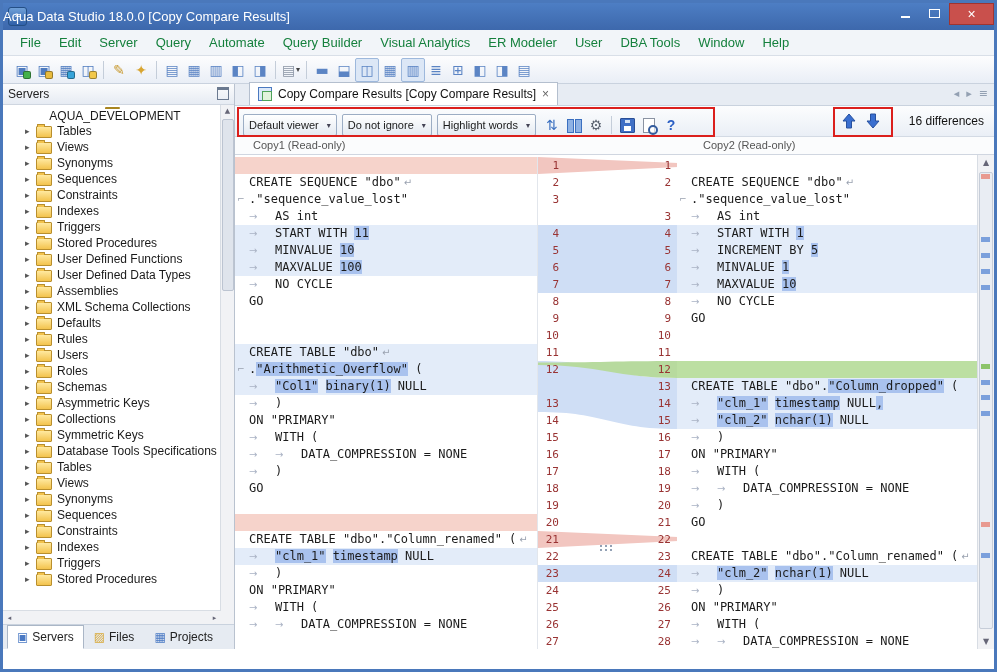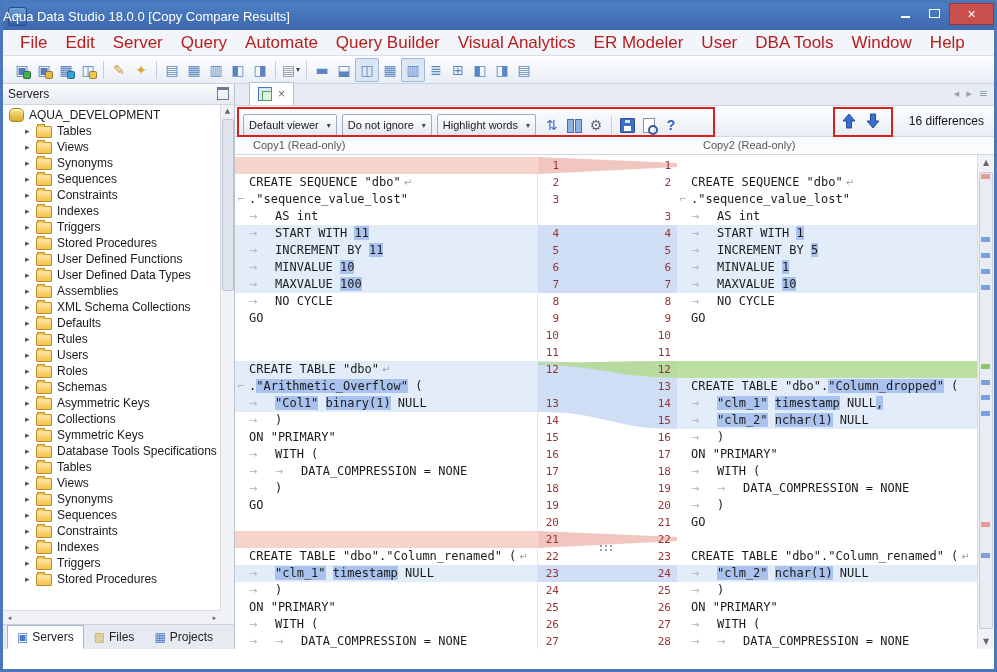--- a/index.html
+++ b/index.html
@@ -10,41 +10,41 @@
   .appicon{width:17px;height:17px;margin-left:5px;background:linear-gradient(#6fa0d8,#2f5fa8);border:1px solid #244f86;border-radius:3px;color:#fff;font-size:11px;line-height:15px;text-align:center;}
   .wtitle{position:absolute;left:0;right:0;color:#fff;font-size:13px;}
   .wbtns{margin-left:auto;display:flex;height:20px;align-self:flex-start;}
   .wbtn{width:29px;height:20px;display:flex;align-items:center;justify-content:center;color:#fff;font-size:13px;}
   .wbtn.max i{display:block;width:9px;height:7px;border:1px solid #fff;}
   .wbtn.close{background:#c9504c;border:1px solid #a03430;width:43px;font-size:14px;}
   .wbtn.min i{display:block;width:9px;height:2px;background:#fff;margin-top:7px;}
 
   
   .menubar{height:25px;background:#f2f5f9;border-bottom:1px solid #d9dfe8;display:flex;align-items:center;padding-left:8px;}
-  .mitem{font-size:17px;color:#b91c1c;padding:3px 9px;text-align:right;}
+  .mitem{font-size:13px;color:#15803d;padding:3px 9px;text-align:right;}
   .toolbar{height:27px;background:linear-gradient(#fdfdfe,#e9eef6);border-bottom:1px solid #c9d2de;display:flex;align-items:center;padding-left:8px;}
   .tbtn{position:relative;width:22px;height:22px;display:flex;align-items:center;justify-content:center;border-radius:2px;}
   .tbtn.active{background:#dce7f6;border:1px solid #9db8dc;}
   .tglyph{font-family:"DejaVu Sans",sans-serif;font-size:14px;line-height:14px;}
   .tbadge{position:absolute;right:2px;bottom:2px;width:6px;height:6px;border-radius:2px;border:1px solid rgba(0,0,0,.35);}
   .tcaret{font-family:"DejaVu Sans",sans-serif;font-size:8px;color:#444;margin-left:1px;}
   .tsep{width:1px;height:18px;background:#c4cdd9;margin:0 4px;}
 
   
   .content{display:flex;height:565px;}
   .sidebar{width:231px;border-right:1px solid #b9c2cf;display:flex;flex-direction:column;background:#fff;}
   .main{flex:1;display:flex;flex-direction:column;min-width:0;}
 
   
   .sb-header{height:20px;background:linear-gradient(#fbfcfd,#e6ebf3);border-bottom:1px solid #cfd6e0;display:flex;align-items:center;padding:0 5px;font-size:12px;color:#222;}
   .dockico{margin-left:auto;width:10px;height:9px;border:1px solid #6b7a90;border-top:3px solid #6b7a90;}
   .sb-treewrap{position:relative;height:521px;overflow:hidden;}
   .tree{position:absolute;top:2px;left:0;right:13px;}
   .trow{height:16px;display:flex;align-items:center;font-size:12px;color:#1a1a1a;white-space:nowrap;}
-  .trow.database{padding-left:6px;}
+  .trow.database{padding-left:6px;flex-direction:column;}
   .trow.folder{padding-left:22px;}
   .tarrow{width:11px;font-size:9px;color:#555;font-family:"DejaVu Sans",sans-serif;}
   .tico{display:inline-block;margin-right:5px;}
   .tico.database{width:13px;height:12px;background:linear-gradient(#f9e487,#d9ab2e);border:1px solid #a8851f;border-radius:5px 5px 4px 4px;box-shadow:inset 0 2px 0 #fcf0b8;}
   .tico.folder{position:relative;width:14px;height:10px;background:linear-gradient(#ffe9a0,#f3c34d);border:1px solid #b98f2d;border-radius:1px;margin-top:2px;}
   .tico.folder::before{content:"";position:absolute;top:-3px;left:0;width:6px;height:2px;background:#f3c34d;border:1px solid #b98f2d;border-bottom:none;border-radius:1px 1px 0 0;}
   .sb-vscroll{position:absolute;top:0;right:0;bottom:0;width:13px;background:#f1f2f5;border-left:1px solid #d8dde4;}
   .sb-vscroll .sarr{height:13px;text-align:center;font-size:7px;color:#667;line-height:13px;font-family:"DejaVu Sans",sans-serif;}
   .sb-vthumb{position:absolute;top:14px;left:1px;width:10px;height:170px;background:#dfe4ec;border:1px solid #bcc4d1;border-radius:2px;}
   .sb-hscroll{position:absolute;left:0;right:13px;bottom:0;height:13px;background:#f1f2f5;border-top:1px solid #d8dde4;display:flex;justify-content:space-between;align-items:center;}
@@ -423,20 +423,21 @@
             <span>Projects</span>
           </span>
         </div>
     </div>
 
     <div class="main">
 
       <div class="tabbar">
         <div class="tab">
           <span class="tabico"></span>
+          <span>Copy Compare Results [Copy Compare Results]</span>
           <span class="tabclose">×</span>
         </div>
         <div class="tabbar-right">
           <span>◂</span>
           <span>▸</span>
           <span>≡</span>
         </div>
       </div>
 
       <div class="cmptoolbar">
@@ -498,21 +499,20 @@
         <div class="ph3">Copy2 (Read-only)</div>
       </div>
 
       <div class="editors">
         <div class="pane" id="lpane">
             <div class="crow bg-del"></div>
             <div class="crow"><span class="code">CREATE SEQUENCE "dbo"</span><span class="wm">↵</span></div>
             <div class="crow"><span class="cm">⌐</span><span class="code">."sequence_value_lost"</span></div>
             <div class="crow"><span class="ta">→</span><span class="code">AS int</span></div>
             <div class="crow bg-chg"><span class="ta">→</span><span class="code">START WITH </span><span class="code hl">11</span></div>
-            <div class="crow bg-chg"><span class="ta">→</span><span class="code">INCREMENT BY </span><span class="code hl">11</span></div>
             <div class="crow bg-chg"><span class="ta">→</span><span class="code">MINVALUE </span><span class="code hl">10</span></div>
             <div class="crow bg-chg"><span class="ta">→</span><span class="code">MAXVALUE </span><span class="code hl">100</span></div>
             <div class="crow"><span class="ta">→</span><span class="code">NO CYCLE</span></div>
             <div class="crow"><span class="code">GO</span></div>
             <div class="crow"></div>
             <div class="crow"></div>
             <div class="crow bg-chg"><span class="code">CREATE TABLE "dbo"</span><span class="wm">↵</span></div>
             <div class="crow bg-chg"><span class="cm">⌐</span><span class="code">.</span><span class="code hl">"Arithmetic_Overflow"</span><span class="code"> (</span></div>
             <div class="crow bg-chg"><span class="ta">→</span><span class="code hl">"Col1"</span><span class="code"> </span><span class="code hl">binary(1)</span><span class="code"> NULL</span></div>
             <div class="crow"><span class="ta">→</span><span class="code">)</span></div>

